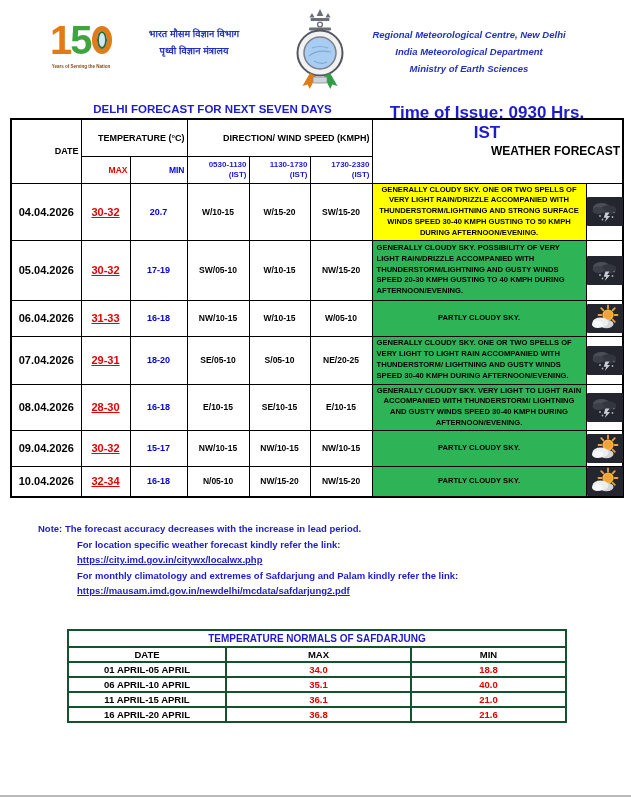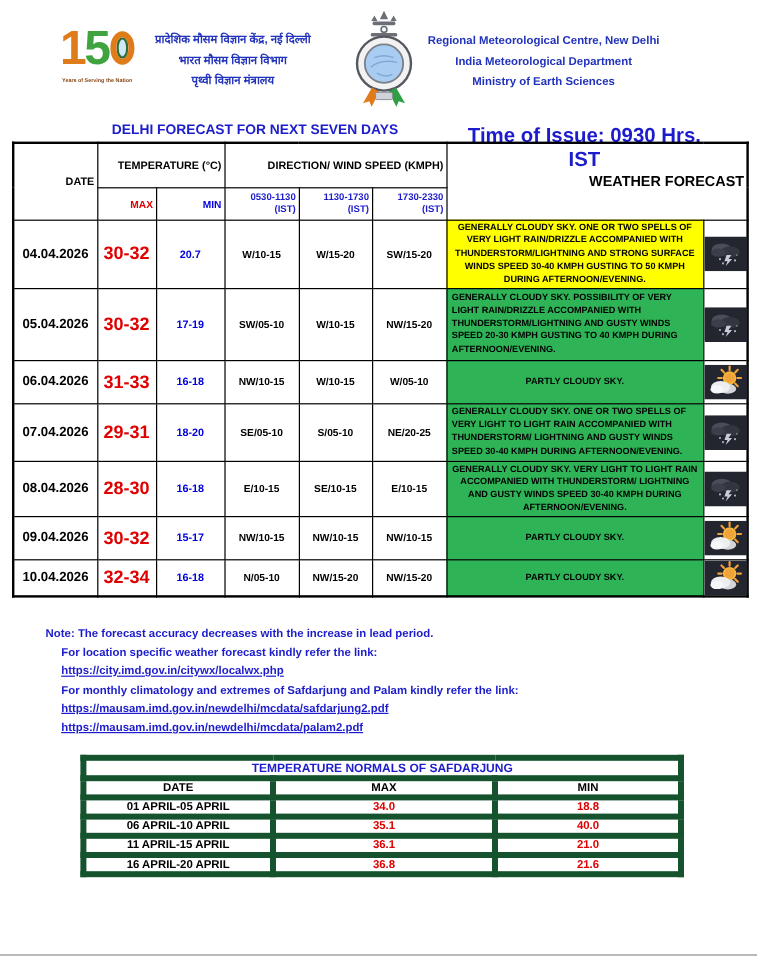--- a/index.html
+++ b/index.html
@@ -17,21 +17,21 @@
   .logo150 .d0 { width:28px; height:28px; border:5px solid #e07b1a; border-radius:50%;
                  background:radial-gradient(circle at 45% 40%, #cfe7f8 0 55%, #8fb7dd 100%);
                  margin-left:-1px; box-shadow:inset 0 0 0 2px #2f6f36; }
   .logo150 .tagline { font-size:4.5px; color:#8a4a1a; font-weight:bold; text-align:center; width:62px; line-height:5px; margin-top:2px; }
 
   .hindi-block { position:absolute; left:110px; top:25px; width:168px; text-align:center; }
   .hindi-block div { font-size:9.5px; font-weight:bold; color:#2233bb; line-height:17px; }
 
   .imd-emblem { position:absolute; left:287px; top:6px; width:66px; height:90px; }
 
-  .english-block { position:absolute; left:338px; top:26px; width:230px; text-align:center; }
+  .english-block { position:absolute; left:354px; top:26px; width:230px; text-align:center;font-style:italic; }
   .english-block div { font-size:9.5px; font-weight:bold; color:#2233bb; line-height:17px; }
 
   
   .doc-title { position:absolute; left:40px; top:103px; width:345px; text-align:center;
                font-size:11.5px; font-weight:bold; color:#1c1ccc; }
   .issue-time { position:absolute; left:388px; top:103px; width:198px; text-align:center;
                 font-size:17px; font-weight:bold; color:#1c1ccc; }
 
   
   .fc-table { position:absolute; left:10px; top:118px; width:612px;
@@ -48,38 +48,38 @@
   .fc-table .th-forecast { font-size:12px; }
   .fc-table tbody tr:nth-child(1) { height:57px; }
   .fc-table tbody tr:nth-child(2) { height:60px; }
   .fc-table tbody tr:nth-child(3) { height:36px; }
   .fc-table tbody tr:nth-child(4) { height:48px; }
   .fc-table tbody tr:nth-child(5) { height:46px; }
   .fc-table tbody tr:nth-child(6) { height:36px; }
   .fc-table tbody tr:nth-child(7) { height:26px; }
   .fc-table td { font-weight:bold; text-align:center; vertical-align:middle; }
   .fc-table .c-date { font-size:11px; color:#000; }
-  .fc-table .c-max  { font-size:15px; color:#e00000; }
+  .fc-table .c-max  { font-size:11px; color:#e00000;text-decoration:underline; }
   .fc-table .c-min  { font-size:9px; color:#0000dd; }
   .fc-table .c-wind { font-size:8.5px; color:#000; }
   .fc-table .c-fc   { font-size:7.6px; line-height:1.42; color:#000; padding:1px 4px; }
   .fc-table .c-icon { background:#fff; padding:0; }
   .wicon { display:inline-block; width:36px; height:29px; vertical-align:middle; }
   .wicon svg { display:block; }
 
   
   .note-block { position:absolute; left:38px; top:521px; width:560px;
                 font-size:9.5px; font-weight:bold; color:#1c1ccc; line-height:15.5px; }
-  .note-block .indent { margin-left:13px; }
+  .note-block .indent { margin-left:39px; }
   .note-block a { color:#1c1ccc; text-decoration:underline; }
 
   
   .nm-table { position:absolute; left:67px; top:629px; width:498px;
               border-collapse:collapse; table-layout:fixed; border:2px solid #000; }
-  .nm-table th, .nm-table td { border:5px solid #14532d; text-align:center; padding:0 2px; }
+  .nm-table th, .nm-table td { border:2px solid #14532d; text-align:center; padding:0 2px; }
   .nm-table .nm-title { font-size:10px; font-weight:bold; color:#1c1ccc; height:17px; }
   .nm-table th { font-size:9.5px; font-weight:bold; color:#000; height:15px; }
   .nm-table td { font-size:9.5px; font-weight:bold; height:15px; }
   .nm-table .nm-date { color:#000; }
   .nm-table .nm-val { color:#e00000; }
 </style>
 </head>
 <body>
 
 <div class="page">
@@ -87,21 +87,20 @@
   <div class="logo150">
     <div class="digits">
       <span class="d1">1</span>
         <span class="d5">5</span>
         <span class="d0"></span>
     </div>
     <div class="tagline">Years of Serving the Nation</div>
   </div>
 
   <div class="hindi-block">
-    <div>प्रादेशिक मौसम विज्ञान केंद्र, नई दिल्ली</div>
     <div>भारत मौसम विज्ञान विभाग</div>
     <div>पृथ्वी विज्ञान मंत्रालय</div>
   </div>
 
   <div class="imd-emblem">
     <svg viewBox="0 0 66 90" width="66" height="90">
       <g fill="#6b6f77">
         <path d="M33 3 l3.4 7 h-6.8 z"></path>
         <path d="M25 7 l2.6 4.6 h-5.2 z"></path>
         <path d="M41 7 l2.6 4.6 h-5.2 z"></path>
@@ -329,21 +328,20 @@
 
   <div class="note-block">
     <div>
       <span>Note:</span>
       <span>The forecast accuracy decreases with the increase in lead period.</span>
     </div>
     <div class="indent">For location specific weather forecast kindly refer the link:</div>
     <div class="indent"><a href="#">https://city.imd.gov.in/citywx/localwx.php</a></div>
     <div class="indent">For monthly climatology and extremes of Safdarjung and Palam kindly refer the link:</div>
     <div class="indent"><a href="#">https://mausam.imd.gov.in/newdelhi/mcdata/safdarjung2.pdf</a></div>
-    <div class="indent"><a href="#">https://mausam.imd.gov.in/newdelhi/mcdata/palam2.pdf</a></div>
   </div>
 
   <table class="nm-table">
     <colgroup>
         <col style="width:158px">
         <col style="width:185px">
         <col style="width:155px">
       </colgroup>
     <thead>
       <tr>

